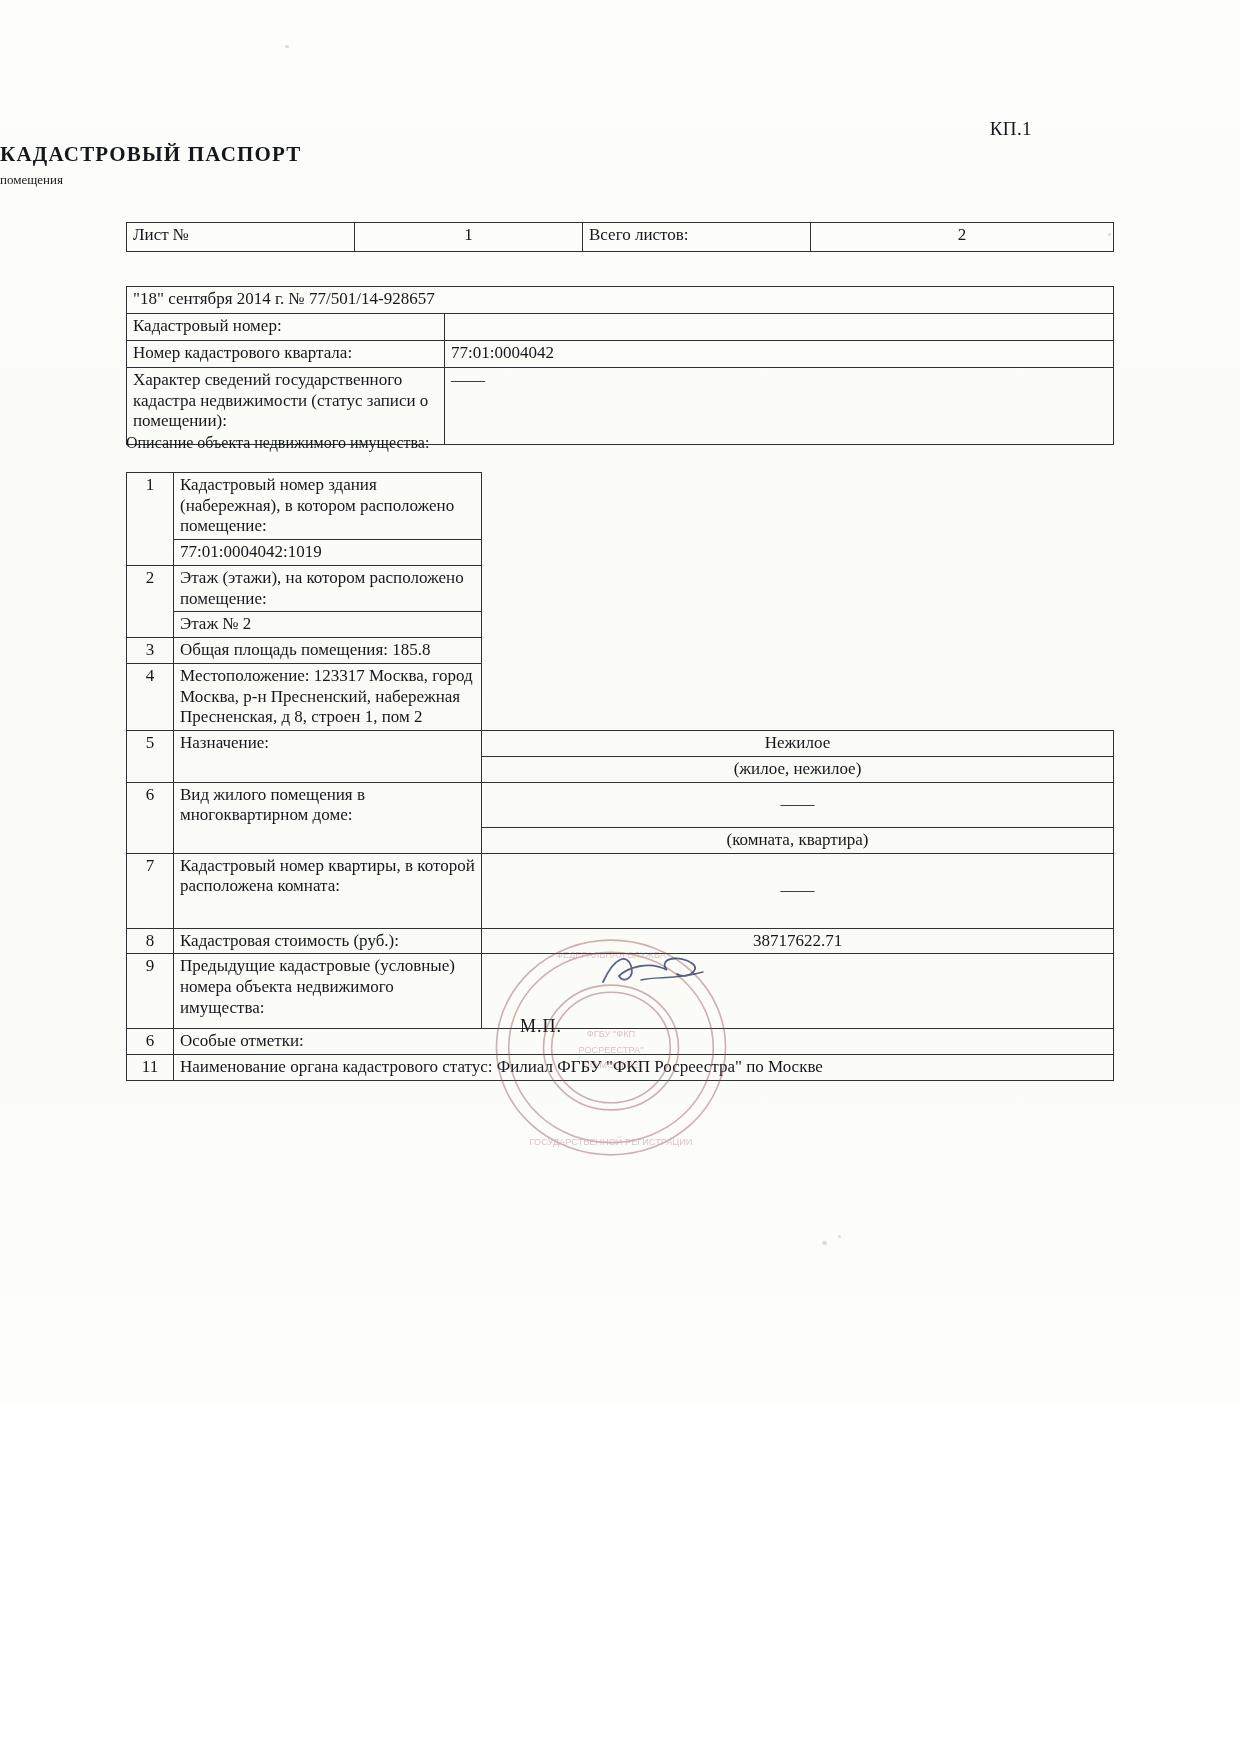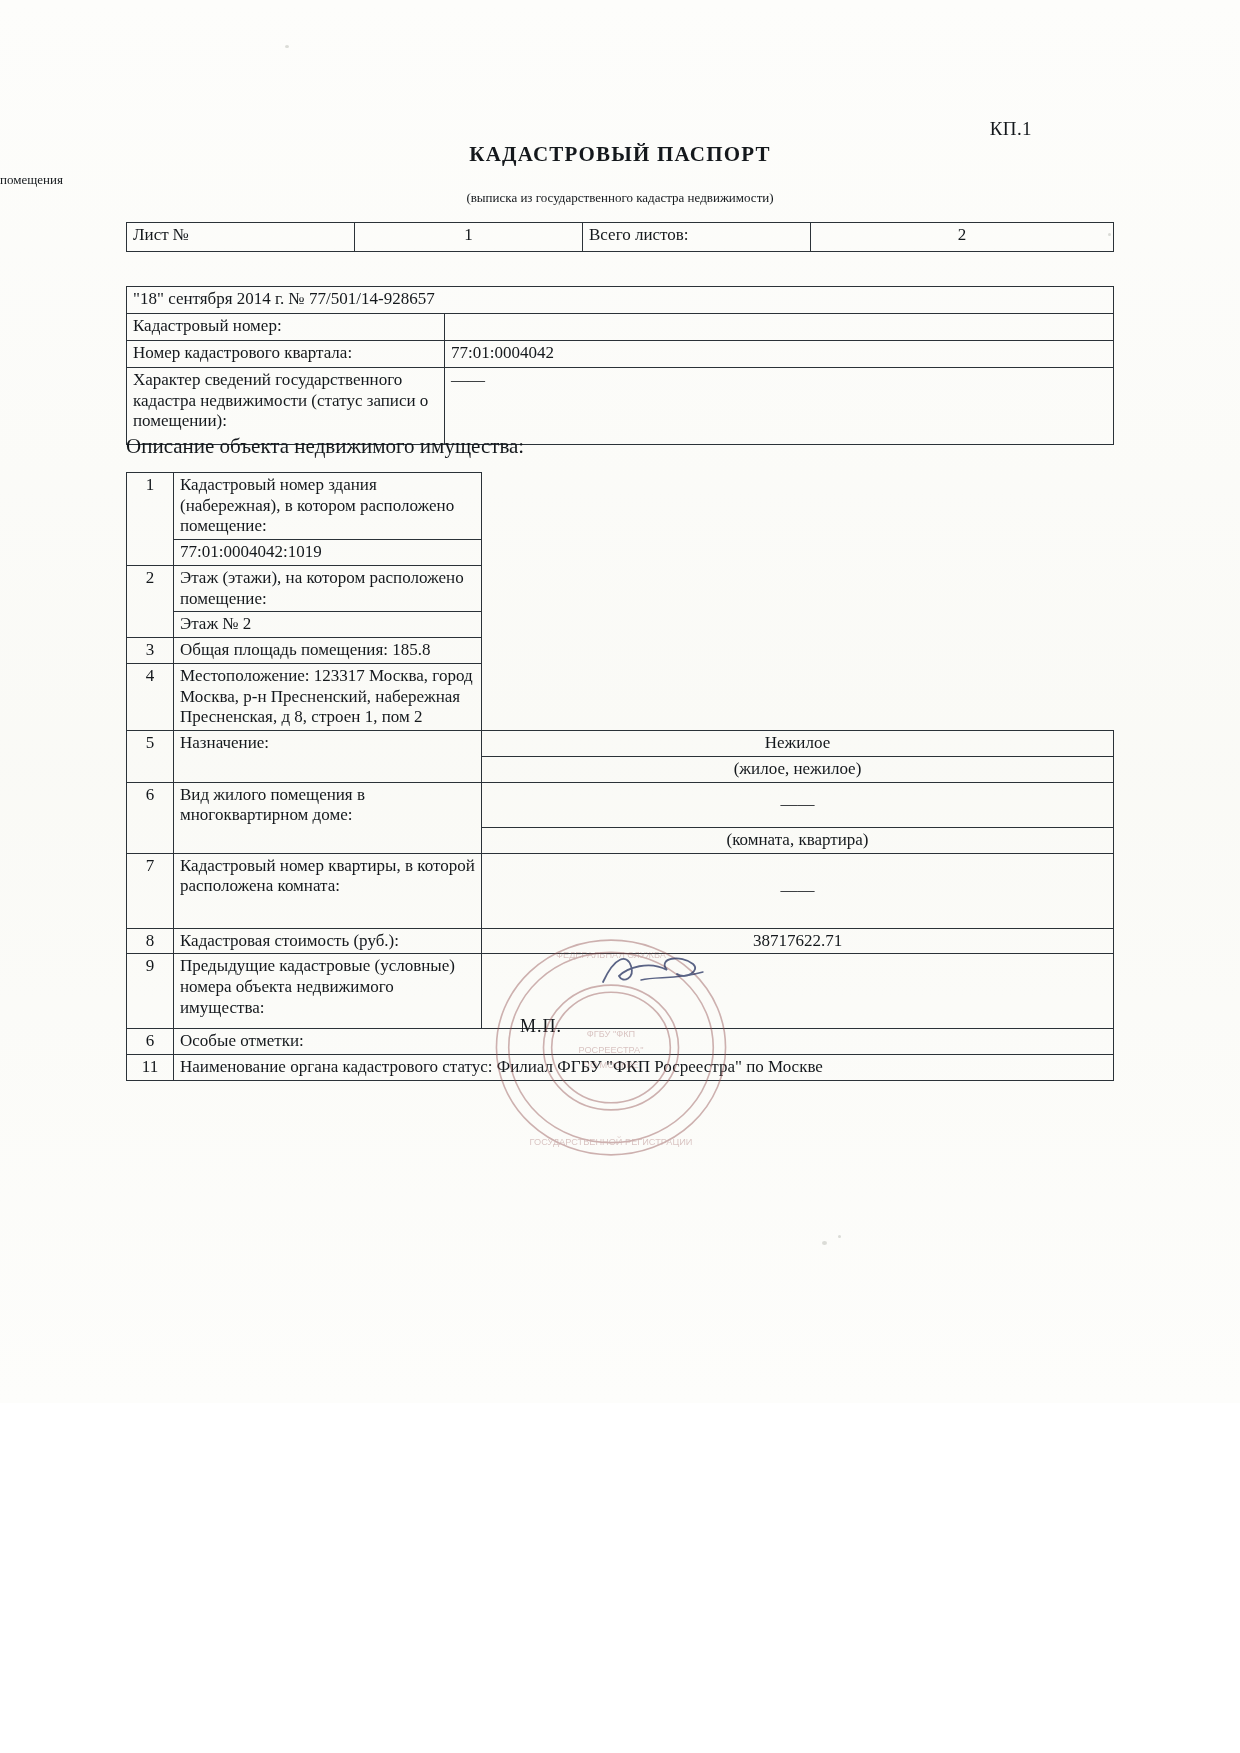--- a/index.html
+++ b/index.html
@@ -32,21 +32,21 @@
     right: 208px;
     font-size: 19px;
     letter-spacing: 0.4px;
   }
 
   .doc-title {
     position: absolute;
     top: 142px;
     left: 0;
     right: 0;
-    text-align: center;
+    text-align: left;
     font-size: 21px;
     font-weight: bold;
     letter-spacing: 1.2px;
   }
   .doc-subtitle {
     position: absolute;
     top: 172px;
     left: 0;
     right: 0;
     font-size: 13px;
@@ -89,21 +89,21 @@
     top: 286px;
     left: 126px;
     width: 988px;
   }
   #header-table td { height: 22px; }
 
   .desc-label {
     position: absolute;
     top: 434px;
     left: 126px;
-    font-size: 21px;
+    font-size: 16px;
   }
 
   
   #main-table {
     top: 472px;
     left: 126px;
     width: 988px;
   }
   #main-table td { font-size: 17px; }
   .num-col { width: 34px; text-align: center; }
@@ -155,21 +155,20 @@
 </style>
 </head>
 <body>
 
 <div class="page">
 
   <div class="corner-code">КП.1</div>
 
   <div class="doc-title">КАДАСТРОВЫЙ ПАСПОРТ</div>
   <div class="doc-subtitle">помещения</div>
-  <div class="doc-subtitle2">(выписка из государственного кадастра недвижимости)</div>
 
   <table id="sheet-table">
     <tbody>
         <tr>
       <td style="width:215px">Лист №</td>
       <td class="c" style="width:215px">1</td>
       <td style="width:215px">Всего листов:</td>
       <td class="c">2</td>
     </tr>
   </tbody>

